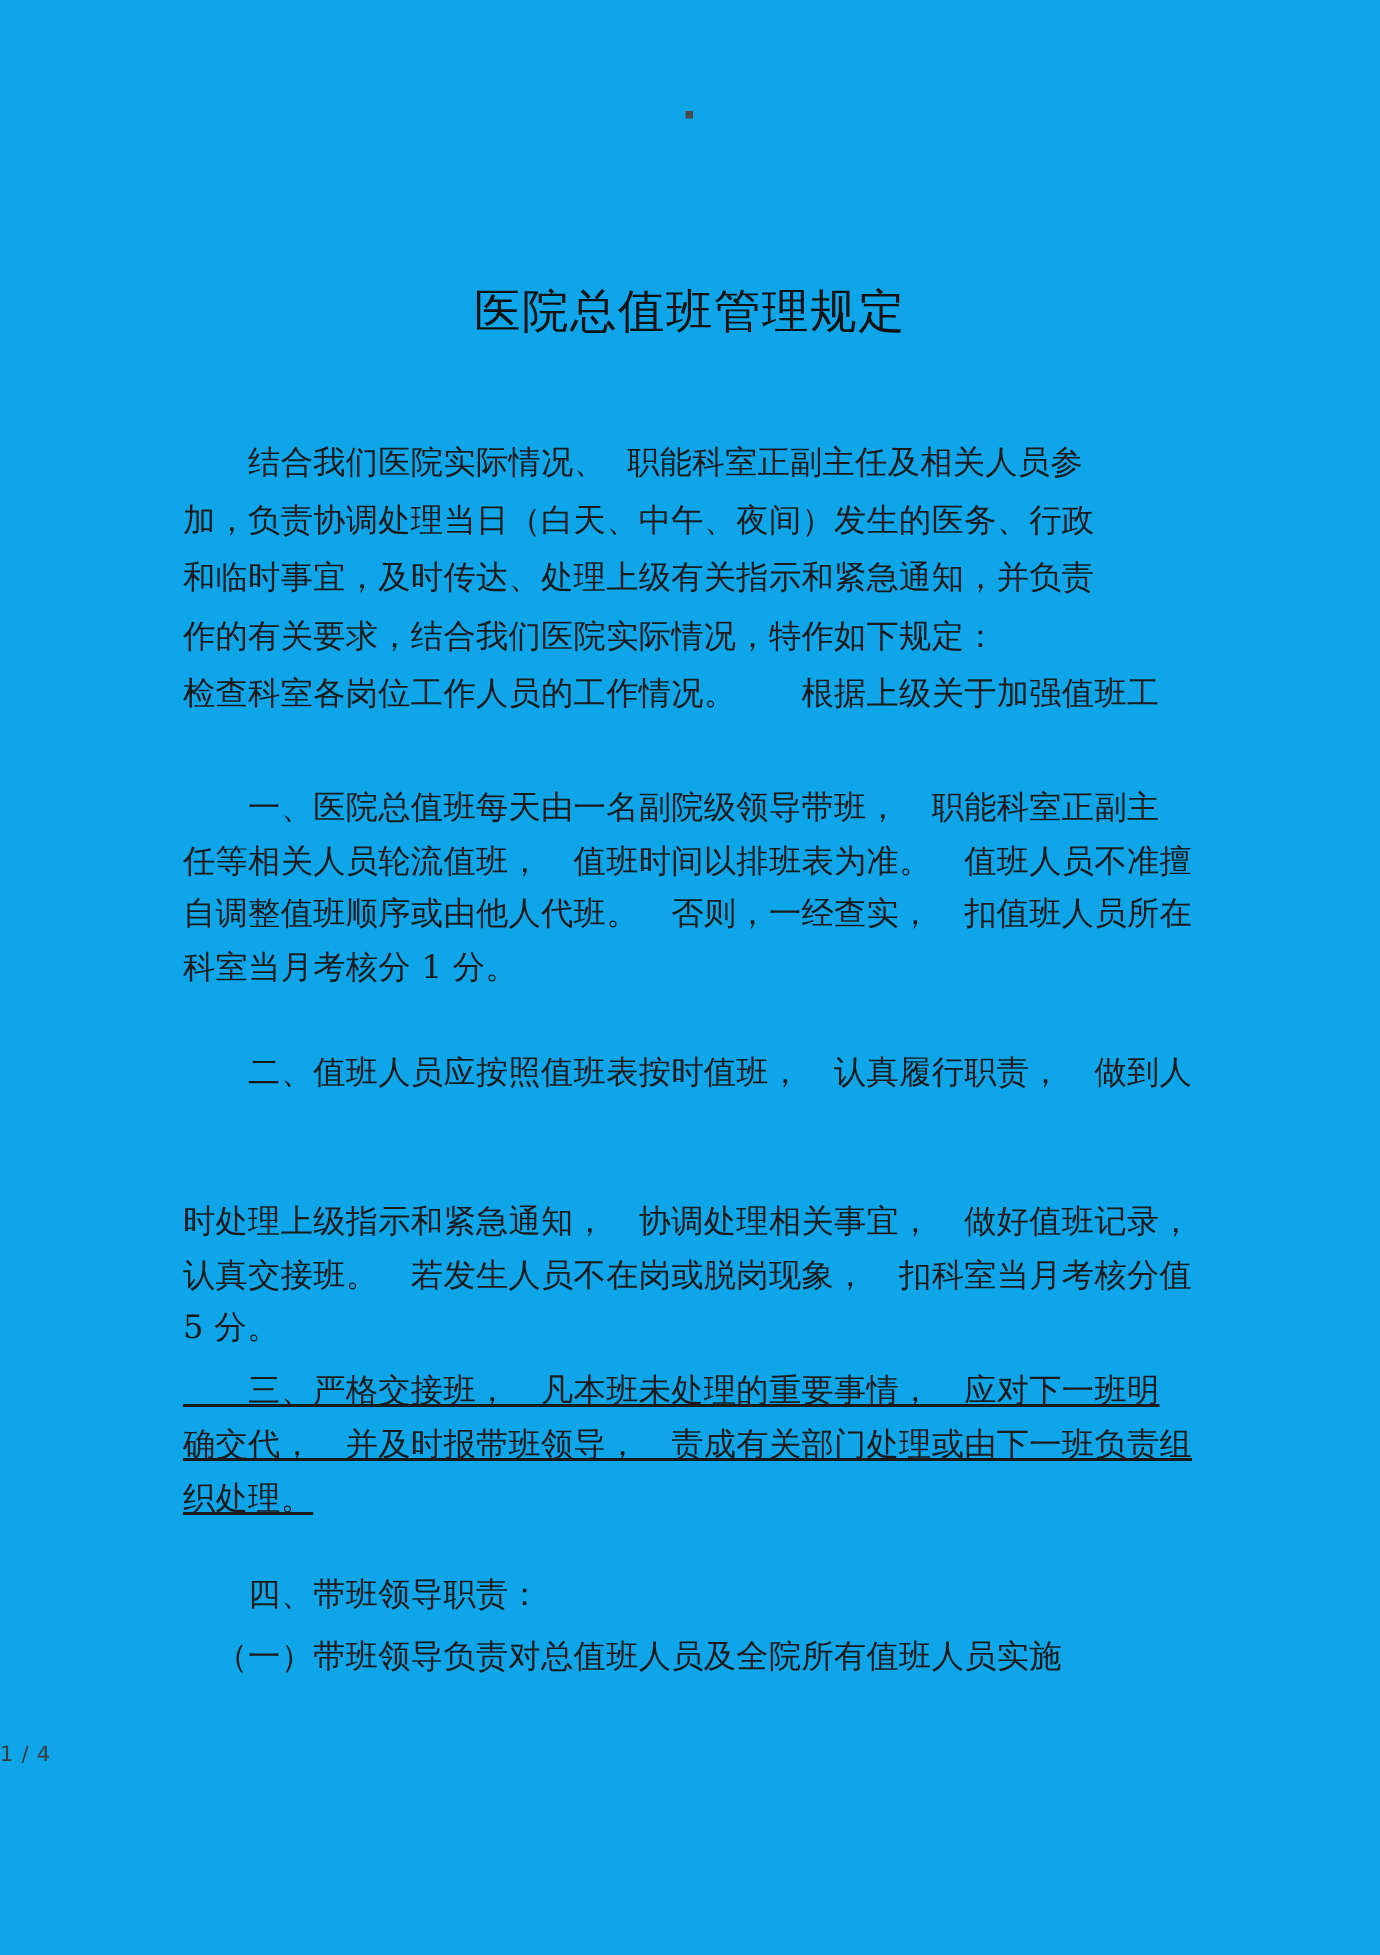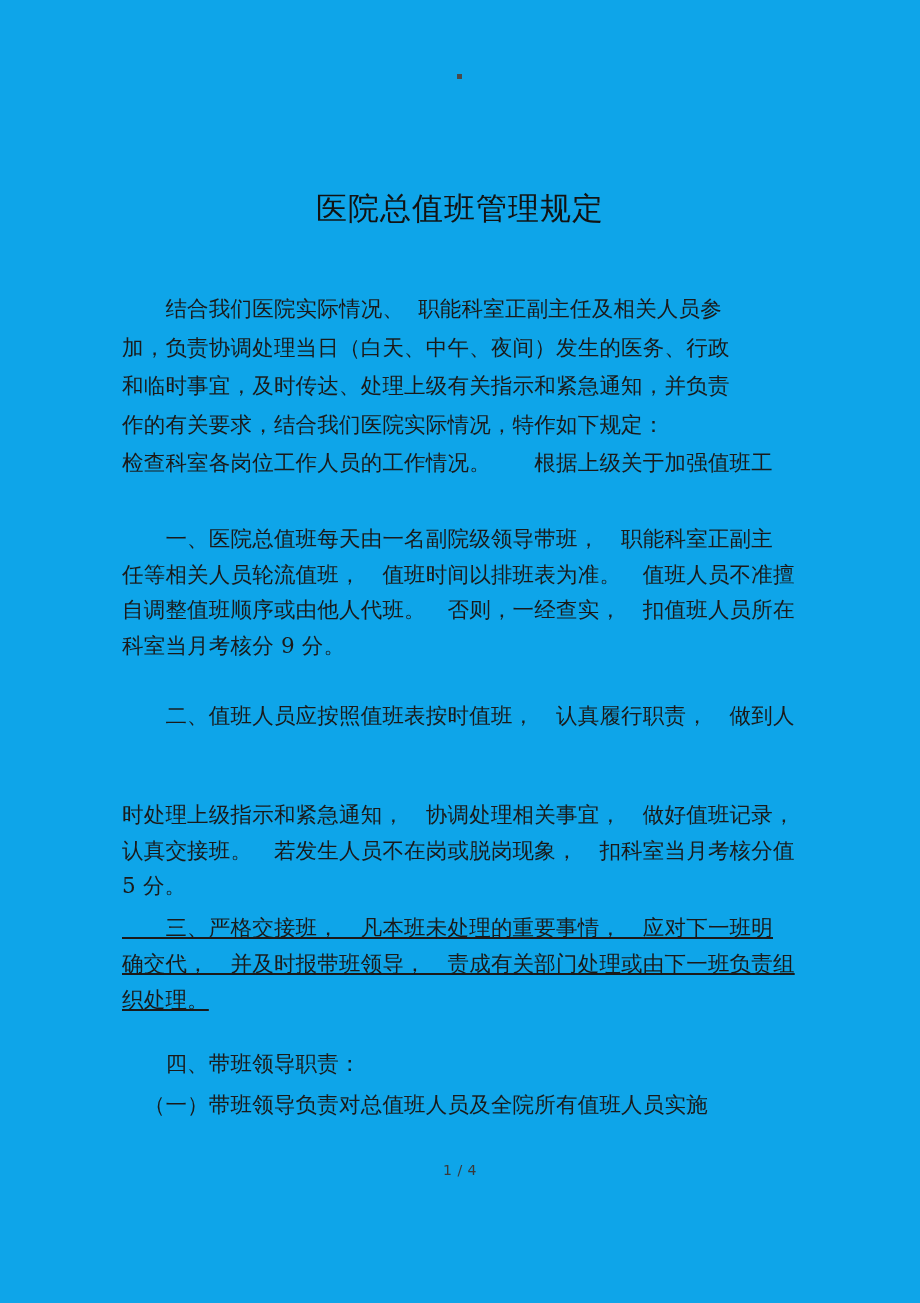--- a/index.html
+++ b/index.html
@@ -77,21 +77,21 @@
   .p-three .line { line-height: 36px; text-decoration: underline; }
 
   .p-four  { top: 1043px; }
   .p-four .line { line-height: 41px; }
 
   .page-footer {
     position: absolute;
     left: 0;
     top: 1160px;
     width: 920px;
-    text-align: center;
+    text-align: left;
     font-family: "DejaVu Sans", "Liberation Sans", sans-serif;
     font-size: 14px;
     line-height: 20px;
     color: #3a3a3a;
     letter-spacing: 0.5px;
     white-space: pre;
   }
 </style>
 </head>
 <body>
@@ -107,21 +107,21 @@
     <div class="line">加，负责协调处理当日（白天、中午、夜间）发生的医务、行政</div>
     <div class="line">和临时事宜，及时传达、处理上级有关指示和紧急通知，并负责</div>
     <div class="line">作的有关要求，结合我们医院实际情况，特作如下规定：</div>
     <div class="line">检查科室各岗位工作人员的工作情况。　　根据上级关于加强值班工</div>
   </div>
 
   <div class="body-block p-one">
     <div class="line">　　一、医院总值班每天由一名副院级领导带班，　职能科室正副主</div>
     <div class="line">任等相关人员轮流值班，　值班时间以排班表为准。　值班人员不准擅</div>
     <div class="line">自调整值班顺序或由他人代班。　否则，一经查实，　扣值班人员所在</div>
-    <div class="line">科室当月考核分 9 分。</div>
+    <div class="line">科室当月考核分 1 分。</div>
   </div>
 
   <div class="body-block p-two-a">
     <div class="line">　　二、值班人员应按照值班表按时值班，　认真履行职责，　做到人</div>
   </div>
 
   <div class="body-block p-two-b">
     <div class="line">时处理上级指示和紧急通知，　协调处理相关事宜，　做好值班记录，</div>
     <div class="line">认真交接班。　若发生人员不在岗或脱岗现象，　扣科室当月考核分值</div>
     <div class="line">5 分。</div>

